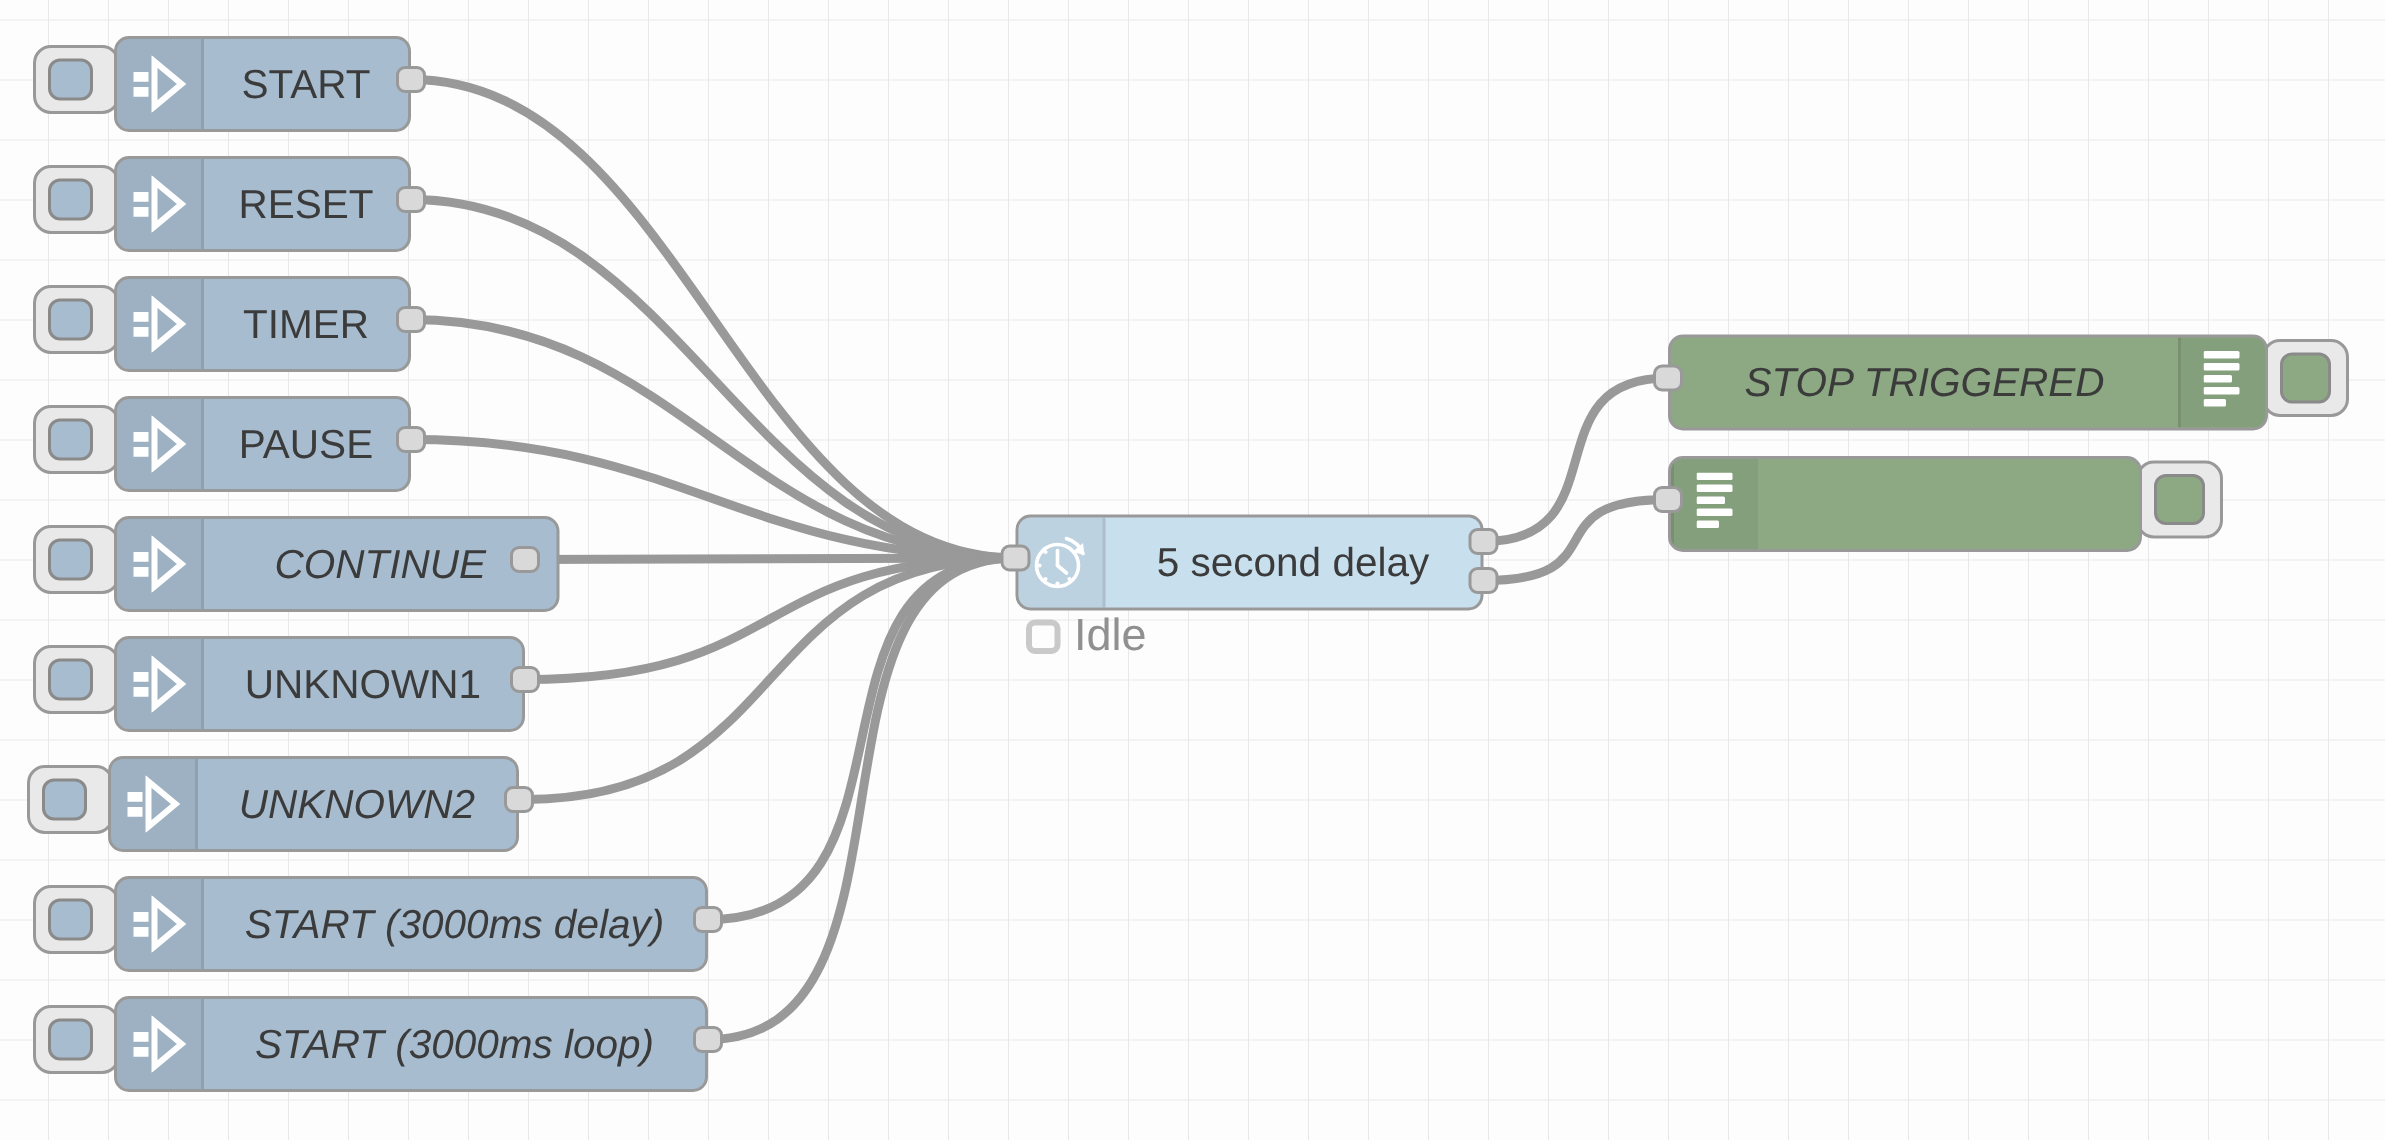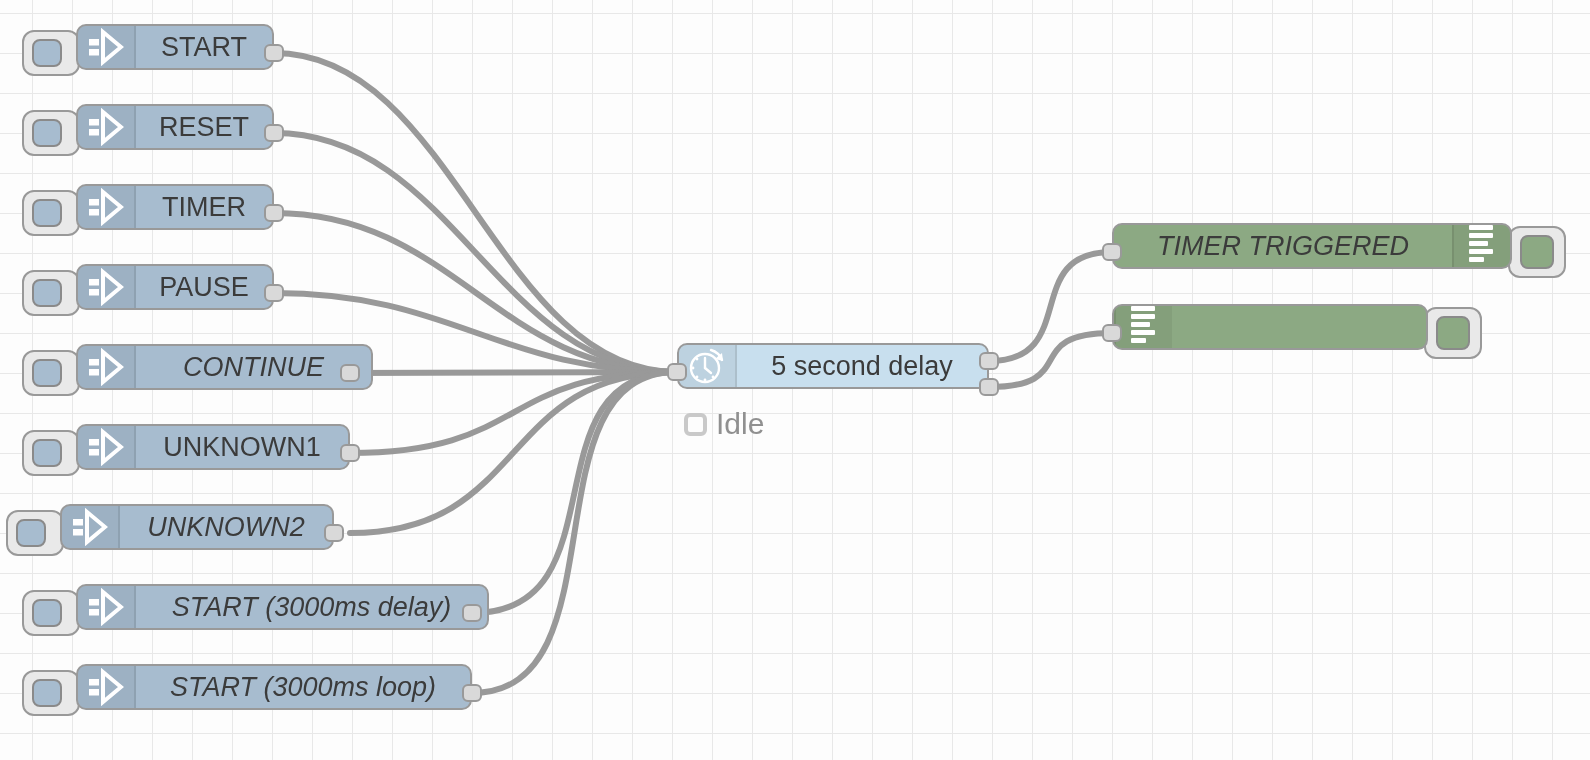--- a/index.html
+++ b/index.html
@@ -11,21 +11,21 @@
     background-image:
       linear-gradient(to right,#e8e8e8 1px,transparent 1px),
       linear-gradient(to bottom,#e8e8e8 1px,transparent 1px);
     background-size:40px 40px;
     background-position:32px 13px;
     font-family:"Liberation Sans",sans-serif;
   }
   #wires-svg{position:absolute;left:0;top:0;z-index:1;}
   .wire{fill:none;stroke:#999999;stroke-width:6px;stroke-linecap:round;}
 
-  .node{position:absolute;height:46px;z-index:3;}
+  .node{position:absolute;height:64px;z-index:3;}
   .node-body{
     position:absolute;left:0;top:0;right:0;bottom:0;
     border:2px solid #999999;border-radius:10px;
     display:flex;align-items:center;
     overflow:hidden;z-index:3;
     box-sizing:border-box;
   }
   .icon-region{
     width:56px;align-self:stretch;flex:0 0 56px;
     background:rgba(0,0,0,0.055);
@@ -173,36 +173,36 @@
             <svg width="36" height="38" viewBox="0 0 36 38" class="icon-svg">
               <rect x="1" y="11" width="10" height="6.5" fill="#ffffff"></rect>
               <rect x="1" y="21" width="10" height="6.5" fill="#ffffff"></rect>
               <path d="M15 4 L33 19 L15 34 Z" fill="none" stroke="#ffffff" stroke-width="4" stroke-linejoin="miter"></path>
             </svg>
           </div>
           <span class="node-label">UNKNOWN1</span>
         </div>
         <div class="port" style="left: 264px; top: 20px;"></div>
       </div>
-      <div class="node" style="left: 60px; top: 504px; width: 274px;">
+      <div class="node" style="left: 72px; top: 504px; width: 274px;">
         <div class="btn-frame inject"></div>
         <div class="btn-inner inject" style="background: rgb(167, 188, 207);"></div>
         <div class="node-body" style="background: rgb(167, 188, 207);">
           <div class="icon-region left">
             <svg width="36" height="38" viewBox="0 0 36 38" class="icon-svg">
               <rect x="1" y="11" width="10" height="6.5" fill="#ffffff"></rect>
               <rect x="1" y="21" width="10" height="6.5" fill="#ffffff"></rect>
               <path d="M15 4 L33 19 L15 34 Z" fill="none" stroke="#ffffff" stroke-width="4" stroke-linejoin="miter"></path>
             </svg>
           </div>
           <span class="node-label italic">UNKNOWN2</span>
         </div>
         <div class="port" style="left: 264px; top: 20px;"></div>
       </div>
-      <div class="node" style="left: 76px; top: 584px; width: 396px; padding-left: 17px;">
+      <div class="node" style="left: 76px; top: 584px; width: 396px;">
         <div class="btn-frame inject"></div>
         <div class="btn-inner inject" style="background: rgb(167, 188, 207);"></div>
         <div class="node-body" style="background: rgb(167, 188, 207);">
           <div class="icon-region left">
             <svg width="36" height="38" viewBox="0 0 36 38" class="icon-svg">
               <rect x="1" y="11" width="10" height="6.5" fill="#ffffff"></rect>
               <rect x="1" y="21" width="10" height="6.5" fill="#ffffff"></rect>
               <path d="M15 4 L33 19 L15 34 Z" fill="none" stroke="#ffffff" stroke-width="4" stroke-linejoin="miter"></path>
             </svg>
           </div>
@@ -248,21 +248,21 @@
         <div class="port" style="left: 302px; top: 35px;"></div>
         <div class="status">
           <div class="status-ring"></div>
           <span>Idle</span>
         </div>
       </div>
       <div class="node" style="left: 1112px; top: 223px; width: 400px;">
         <div class="btn-frame debug" style="left: 396px;"></div>
         <div class="btn-inner debug" style="left: 408px; background: rgb(140, 169, 131);"></div>
         <div class="node-body" style="background: rgb(140, 169, 131);">
-          <span class="node-label italic">TIMER TRIGGERED</span>
+          <span class="node-label italic">STOP TRIGGERED</span>
           <div class="icon-region right">
             <svg width="26" height="42" viewBox="0 0 26 42" class="icon-svg">
               <rect x="0" y="0" width="24" height="5" rx="1" fill="#ffffff"></rect>
               <rect x="0" y="8" width="24" height="5" rx="1" fill="#ffffff"></rect>
               <rect x="0" y="16" width="19" height="5" rx="1" fill="#ffffff"></rect>
               <rect x="0" y="24" width="24" height="5" rx="1" fill="#ffffff"></rect>
               <rect x="0" y="32" width="15" height="5" rx="1" fill="#ffffff"></rect>
             </svg>
           </div>
         </div>

